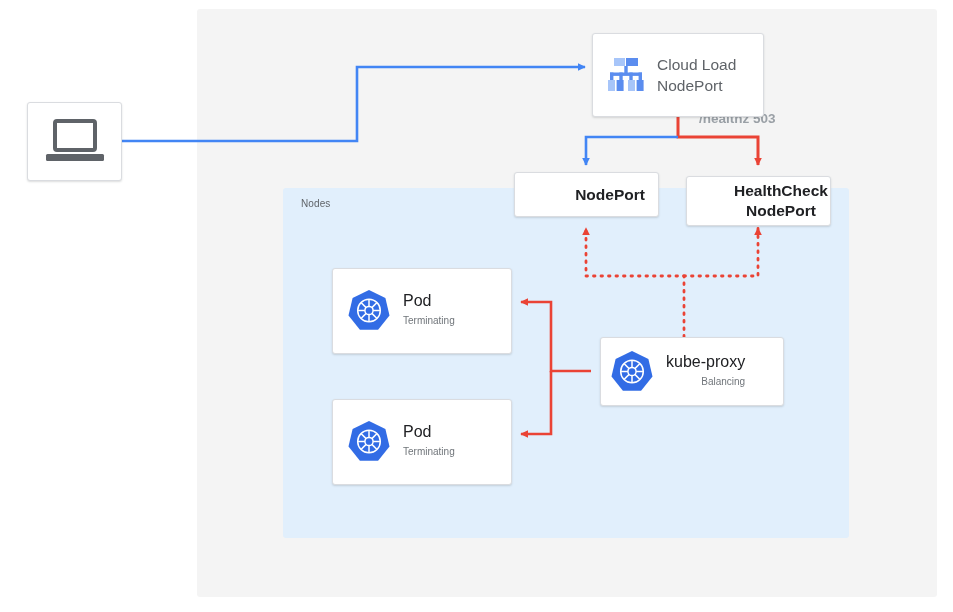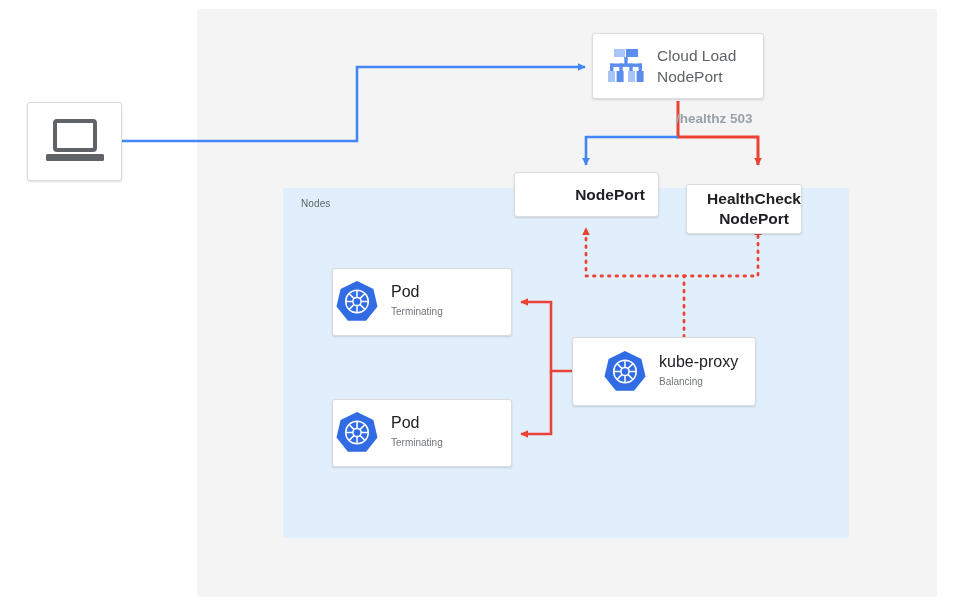--- a/index.html
+++ b/index.html
@@ -95,21 +95,21 @@
     height: 7px;
     background: #5f6368;
     border-radius: 1.5px;
   }
 
   
   #clb-box {
     left: 592px;
     top: 33px;
     width: 172px;
-    height: 66px;
+    height: 84px;
     padding-left: 10px;
   }
   .clb-icon {
     width: 46px;
     height: 46px;
     position: relative;
     flex: 0 0 auto;
   }
   .clb-label {
     margin-left: 8px;
@@ -121,50 +121,52 @@
   
   #nodeport-box {
     left: 514px;
     top: 172px;
     width: 145px;
     height: 45px;
     justify-content: center;
   }
   #healthcheck-box {
     left: 686px;
-    top: 184px;
-    width: 116px;
+    top: 176px;
+    width: 145px;
     height: 50px;
-    justify-content: flex-end;
+    justify-content: flex-start;
   }
   .np-label {
     font-size: 15.5px;
     font-weight: bold;
     color: #202124;
     text-align: center;
     line-height: 20px;
     padding-left: 47px;
   }
 
   
   .pod-box {
     left: 332px;
     width: 180px;
-    height: 68px;
+    height: 86px;
+    padding-left: 12px;
   }
   #pod-box-1 { top: 268px; }
   #pod-box-2 { top: 399px; }
 
   
   #kube-proxy-box {
-    left: 572px;
+    left: 600px;
     top: 337px;
     width: 184px;
     height: 69px;
-    padding-left: 28px;
+    padding-left: 7px;
+    text-align: right;
   }
 
   .k8s-icon {
     width: 48px;
     height: 48px;
     flex: 0 0 auto;
   }
   .entity-text {
     margin-left: 10px;
     display: flex;
@@ -177,21 +179,21 @@
     line-height: 20px;
   }
   .entity-sub {
     font-size: 10px;
     color: #70757a;
     line-height: 20px;
   }
 
   .healthz-label {
     position: absolute;
-    left: 676px;
+    left: 699px;
     top: 111px;
     font-size: 13.5px;
     font-weight: bold;
     color: #9aa0a6;
     white-space: nowrap;
   }
 
   svg.edges {
     position: absolute;
     left: 0; top: 0;

